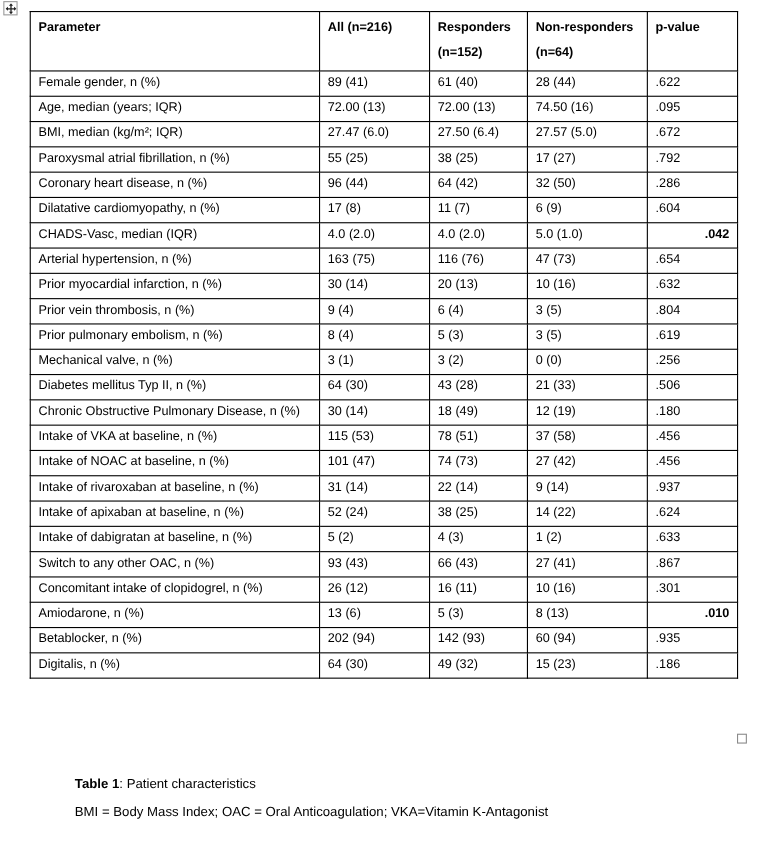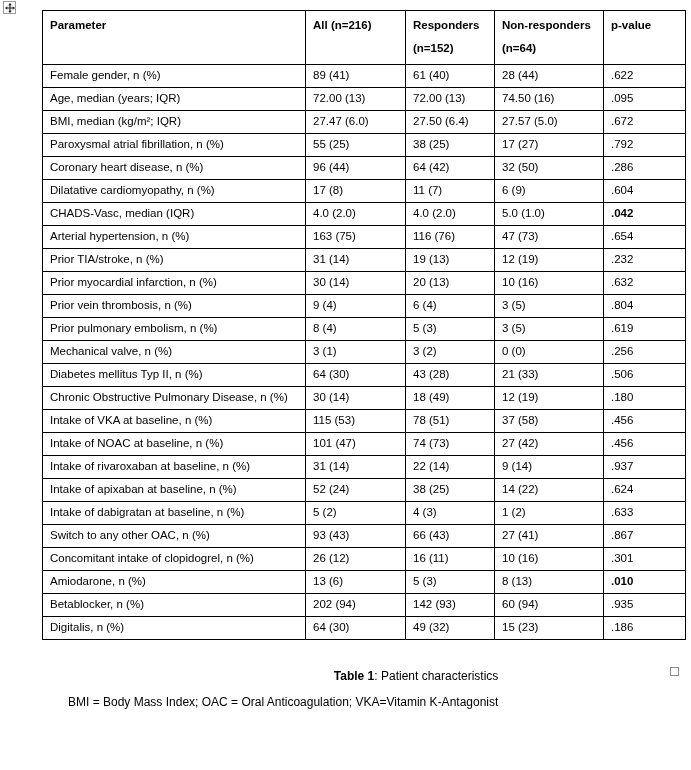--- a/index.html
+++ b/index.html
@@ -44,21 +44,20 @@
     box-sizing: border-box;
   }
 
   table.doc-table {
     position: absolute;
     left: 27px;
     top: 10px;
     width: 643px;
     border-collapse: collapse;
     table-layout: fixed;
-    margin-left: 15px;
   }
   .doc-table th,
   .doc-table td {
     border: 1.5px solid #000;
     vertical-align: top;
     box-sizing: border-box;
     overflow: hidden;
   }
   .doc-table th {
     font-size: 11.5px;
@@ -75,29 +74,29 @@
     padding: 2px 7px 3px 7px;
     line-height: 17px;
     height: 22px;
   }
   .doc-table td.param {
     font-weight: normal;
     text-align: justify;
   }
   .doc-table td.bold {
     font-weight: bold;
+    text-align: right;
   }
 
   .caption {
     position: absolute;
     left: 68px;
-    top: 668px;
+    top: 704px;
     font-size: 12px;
     line-height: 16px;
-    text-align: right;
   }
   .caption .line1 { margin-bottom: 10px; }
   .caption .cap-label { font-weight: bold; }
 </style>
 </head>
 <body>
 
 <div class="move-handle">
   <span>
     <svg width="10" height="10" viewBox="0 0 12 12" aria-hidden="true">
@@ -176,27 +175,20 @@
         <td class="bold">.042</td>
       </tr>
       <tr>
         <td class="param">Arterial hypertension, n (%)</td>
         <td>163 (75)</td>
         <td>116 (76)</td>
         <td>47 (73)</td>
         <td>.654</td>
       </tr>
       <tr>
-        <td class="param">Prior TIA/stroke, n (%)</td>
-        <td>31 (14)</td>
-        <td>19 (13)</td>
-        <td>12 (19)</td>
-        <td>.232</td>
-      </tr>
-      <tr>
         <td class="param">Prior myocardial infarction, n (%)</td>
         <td>30 (14)</td>
         <td>20 (13)</td>
         <td>10 (16)</td>
         <td>.632</td>
       </tr>
       <tr>
         <td class="param">Prior vein thrombosis, n (%)</td>
         <td>9 (4)</td>
         <td>6 (4)</td>

